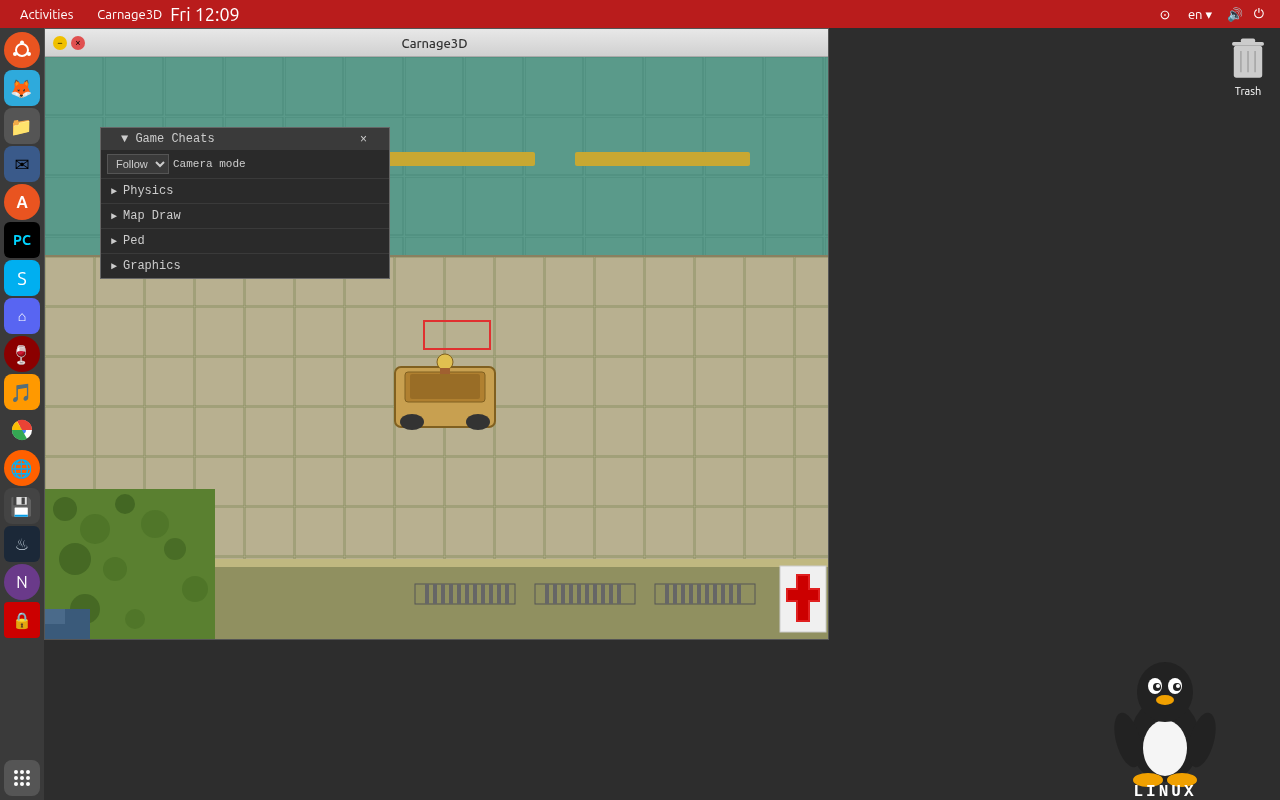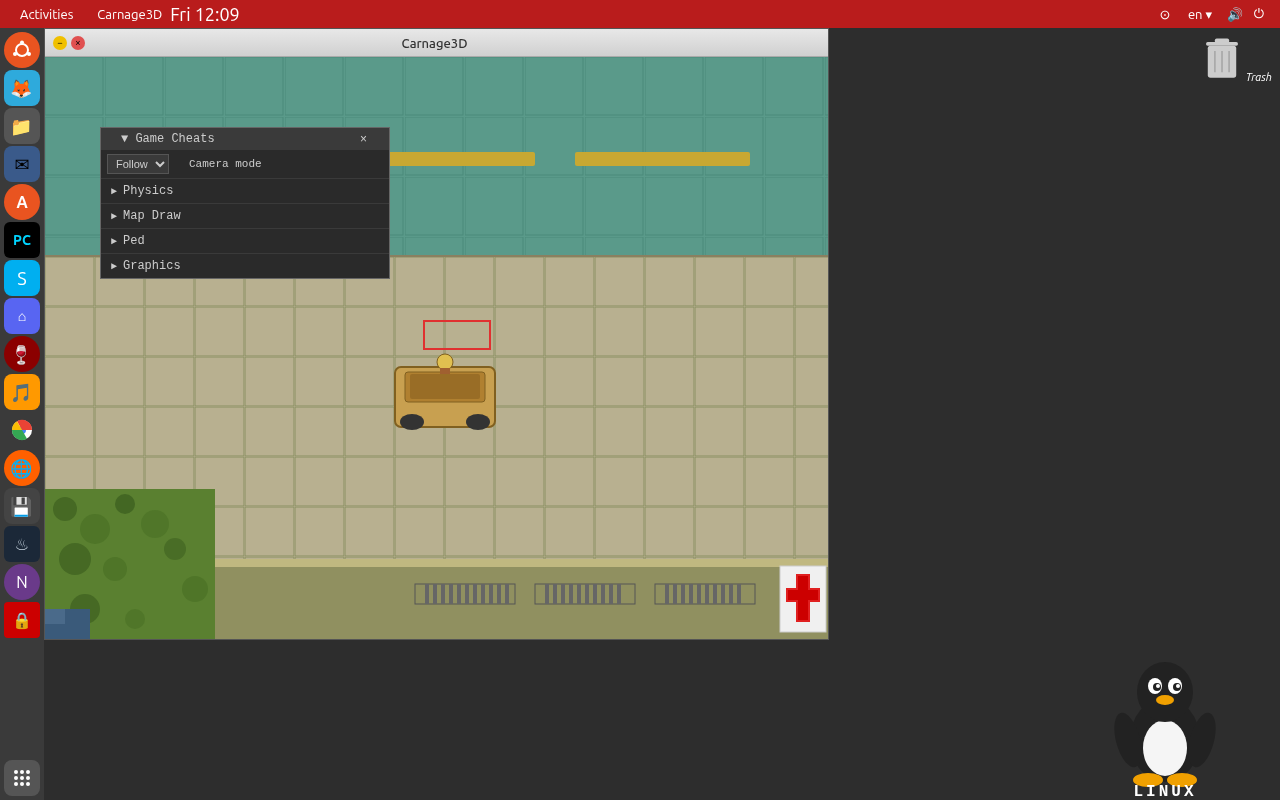--- a/index.html
+++ b/index.html
@@ -241,21 +241,21 @@
     .cheat-info-line {
       color: #00ff00;
       font-size: 11px;
       line-height: 1.5;
     }
     .cheat-controls {
       padding: 4px 6px;
       background: #2a2a2a;
       display: flex;
       align-items: center;
-      gap: 20px;
+      gap: 4px;
     }
     .cheat-dropdown {
       background: #3a3a3a;
       color: #ccc;
       border: 1px solid #555;
       font-size: 11px;
       padding: 2px 4px;
       cursor: pointer;
     }
     .cheat-label {
@@ -277,24 +277,23 @@
       color: #ccc;
       font-size: 10px;
     }
 
     
     .trash-container {
       position: absolute;
       top: 35px;
       right: 8px;
       display: flex;
-      flex-direction: row;
-      align-items: flex-end;
-      cursor: pointer;
-      font-style: italic;
+      flex-direction: column;
+      align-items: center;
+      cursor: pointer;
     }
     .trash-icon-svg {
       width: 48px;
       height: 48px;
     }
     .trash-label {
       color: #fff;
       font-size: 11px;
       margin-top: 2px;
     }

